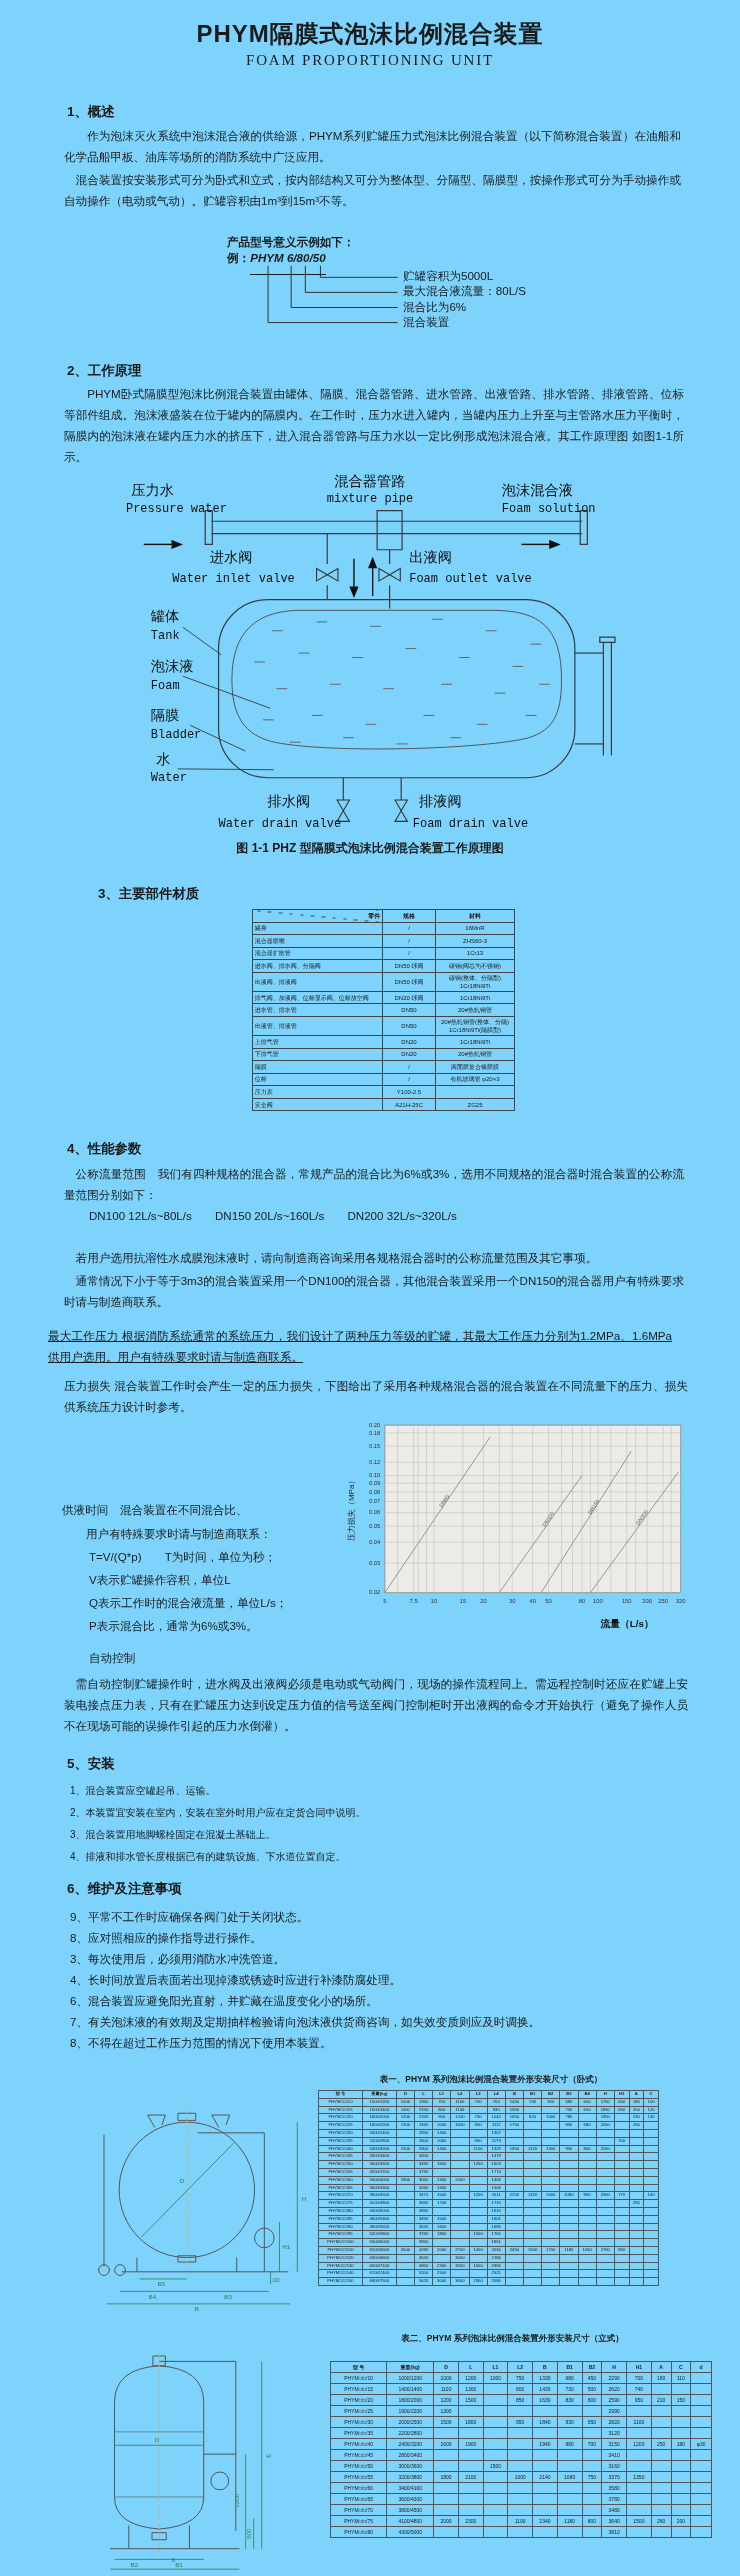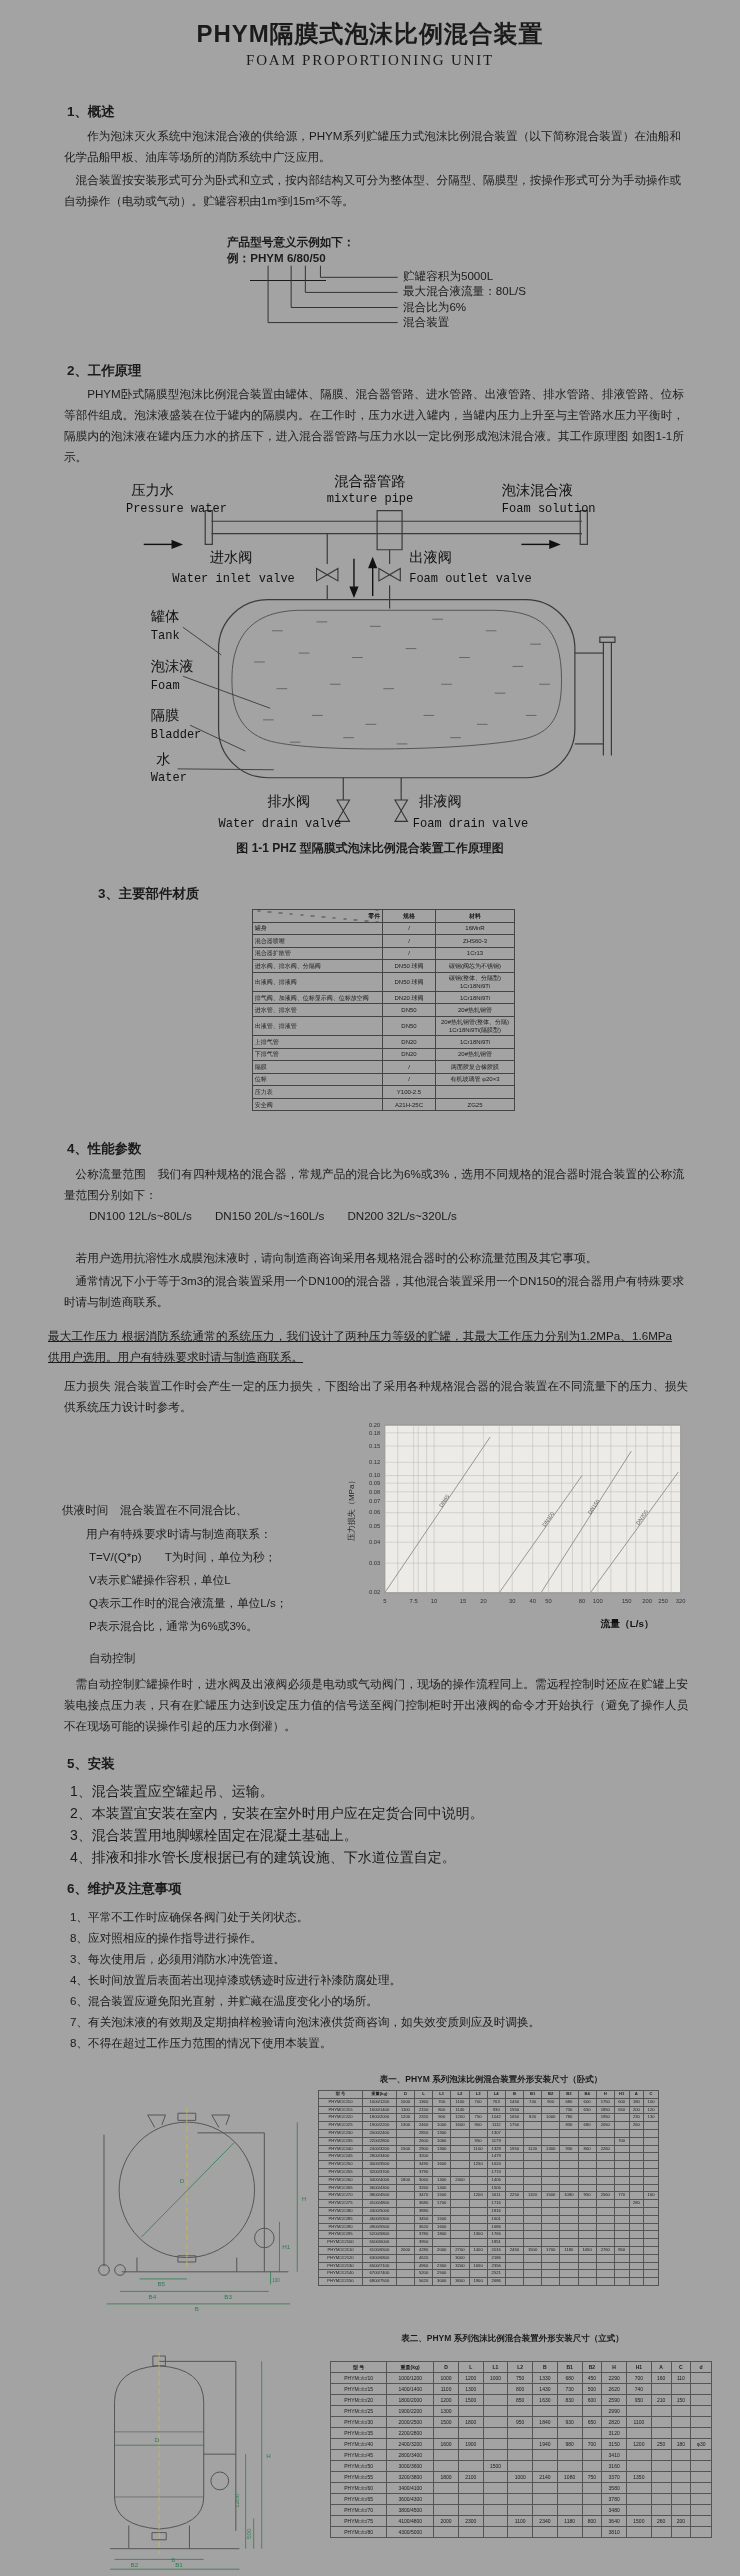--- a/index.html
+++ b/index.html
@@ -1,41 +1,41 @@
 <!DOCTYPE html>
 <html style="font-size:14.3px"><head>
 <meta charset="utf-8">
 <style>
   html,body{margin:0;padding:0;background:#e9e9e7;}
-  .page{position:relative;width:740px;height:2576px;margin:0 auto;background:#a3a3a3;
+  .page{position:relative;width:740px;height:2576px;margin:0 auto;background:#7dd3fc;
         font-family:"Liberation Sans",sans-serif;color:#1b1b1b;overflow:hidden;}
   .abs{position:absolute;}
   .doc-title{top:18px;left:0;width:100%;text-align:center;font-size:24px;font-weight:bold;letter-spacing:0.9px;}
   .doc-sub{top:52px;left:0;width:100%;text-align:center;font-size:15px;font-family:"Liberation Serif",serif;letter-spacing:1.8px;}
   .h-sec{font-size:13.4px;font-weight:bold;}
   .para{font-size:11.6px;line-height:21px;text-align:justify;}
   .indent{text-indent:2em;}
   .indent1{text-indent:1em;}
   .small-line{font-size:11.6px;}
-  .u{border-bottom:0.9px solid #1b1b1b;padding-bottom:16px;}
+  .u{border-bottom:0.9px solid #1b1b1b;padding-bottom:10px;font-style:italic;}
   .model-label{font-size:11.6px;}
   .fig-cap{font-size:12px;font-weight:bold;text-align:center;width:100%;left:0;}
   table{border-collapse:collapse;}
   
   .mat{width:263px;font-size:6px;line-height:1.35;}
   .mat th,.mat td{border:0.5px solid #444;padding:0.9px 1.8px;text-align:center;vertical-align:middle;height:9.8px;}
   .mat td:first-child{text-align:left;}
   .mat th:first-child{background:linear-gradient(to top right,transparent 49.3%,#444 49.3%,#444 50.7%,transparent 50.7%);text-align:right;}
   
   .dim1{width:341px;font-size:4.2px;line-height:1.15;}
   .dim1 th,.dim1 td{border:0.4px solid #555;padding:0 0.9px;text-align:center;height:6.8px;}
   .dim2{width:382px;font-size:5px;line-height:1.2;}
   .dim2 th,.dim2 td{border:0.4px solid #555;padding:0 0.9px;text-align:center;height:10px;}
   .tbl-title{font-size:8.5px;text-align:center;font-weight:bold;}
-  .list-item4{font-size:14px;line-height:22px;}
+  .list-item4{font-size:10px;line-height:22px;}
   .list-item9{font-size:11.6px;line-height:21px;white-space:nowrap;}
   .ctick{font-size:6.5px;fill:#333;font-family:"Liberation Sans",sans-serif;}
   .cser{font-size:6px;fill:#555;font-family:"Liberation Sans",sans-serif;}
   .caxis{font-size:9px;fill:#222;font-family:"Liberation Sans",sans-serif;}
   .caxisx{font-size:11px;fill:#111;font-weight:bold;font-family:"Liberation Sans",sans-serif;}
   .figcn{font-size:16px;fill:#111;font-family:"Liberation Sans",sans-serif;}
   .figen{font-size:13.5px;fill:#111;font-family:"Liberation Mono",monospace;}
   .dgreen{font-size:7px;fill:#2e7d4f;font-family:"Liberation Sans",sans-serif;}
   svg line,svg path,svg polyline,svg rect,svg circle,svg polygon{vector-effect:non-scaling-stroke;}
 </style>
@@ -368,21 +368,21 @@
   <div class="abs h-sec" style="left:67px;top:1755px;">5、安装</div>
   <div class="abs" id="install-list" style="left:70px;top:1780px;width:624px;">
       <div class="list-item4">1、混合装置应空罐起吊、运输。</div>
       <div class="list-item4">2、本装置宜安装在室内，安装在室外时用户应在定货合同中说明。</div>
       <div class="list-item4">3、混合装置用地脚螺栓固定在混凝土基础上。</div>
       <div class="list-item4">4、排液和排水管长度根据已有的建筑设施、下水道位置自定。</div>
     </div>
 
   <div class="abs h-sec" style="left:67px;top:1880px;">6、维护及注意事项</div>
   <div class="abs" id="maint-list" style="left:70px;top:1906px;width:633px;">
-      <div class="list-item9">1、平常不工作时应确保各阀门处于关闭状态。</div>
+      <div class="list-item9">9、平常不工作时应确保各阀门处于关闭状态。</div>
       <div class="list-item9">8、应对照相应的操作指导进行操作。</div>
       <div class="list-item9">3、每次使用后，必须用消防水冲洗管道。</div>
       <div class="list-item9">4、长时间放置后表面若出现掉漆或锈迹时应进行补漆防腐处理。</div>
       <div class="list-item9">6、混合装置应避免阳光直射，并贮藏在温度变化小的场所。</div>
       <div class="list-item9">7、有关泡沫液的有效期及定期抽样检验请向泡沫液供货商咨询，如失效变质则应及时调换。</div>
       <div class="list-item9">8、不得在超过工作压力范围的情况下使用本装置。</div>
     </div>
 
   <div class="abs tbl-title" style="left:317px;top:2074px;width:348px;">表一、PHYM 系列泡沫比例混合装置外形安装尺寸（卧式）</div>
   <svg class="abs" style="left:55px;top:2097px;" width="261" height="216" viewBox="0 0 293 242">

